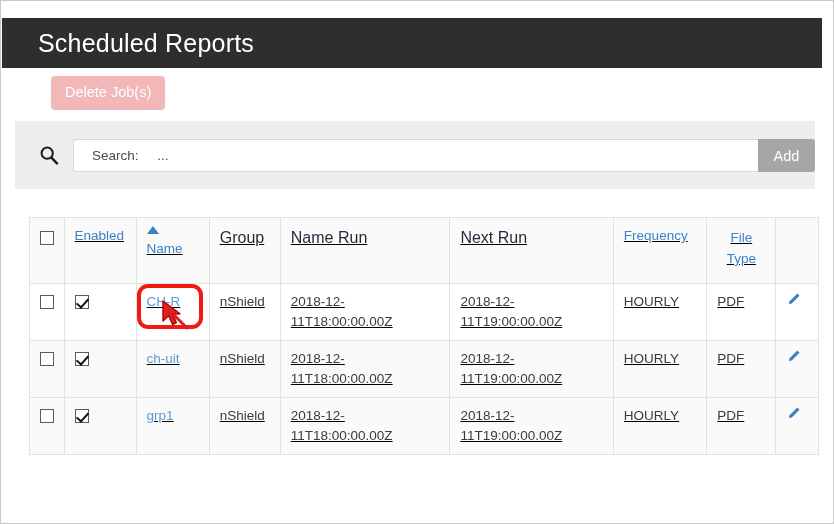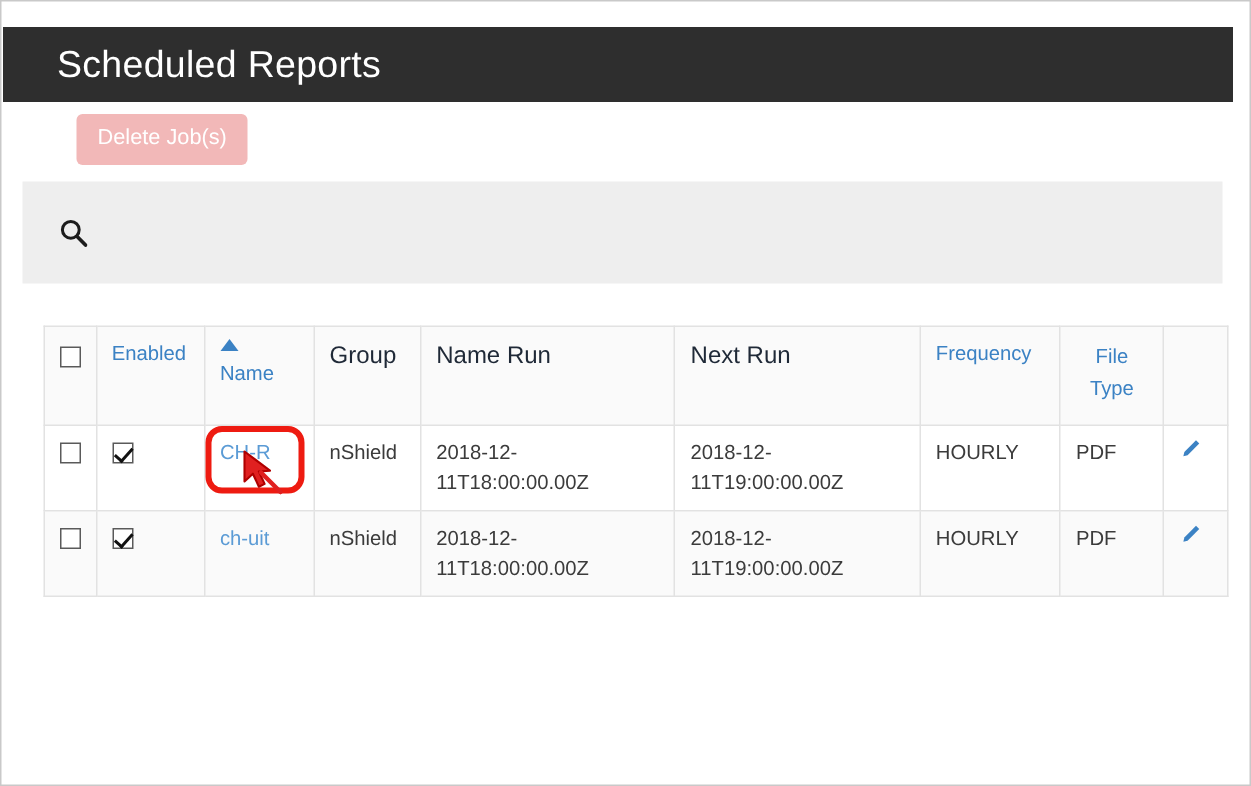--- a/index.html
+++ b/index.html
@@ -96,20 +96,21 @@
     font-size: 14.5px;
     font-family: "Liberation Sans", sans-serif;
     cursor: default;
   }
 
   
   .table-wrap {
     position: absolute;
     left: 28px; top: 216px;
     width: 790px;
+    text-decoration: underline;
   }
   table.grid {
     border-collapse: collapse;
     width: 790px;
     table-layout: fixed;
     font-size: 13.5px;
   }
   table.grid th, table.grid td {
     border: 1px solid #e2e2e2;
     vertical-align: top;
@@ -202,20 +203,24 @@
     <button class="delete-btn">Delete Job(s)</button>
   </div>
 
   <div class="search-panel">
     <span class="search-icon">
       <svg width="20" height="20" viewBox="0 0 20 20">
         <circle cx="8.2" cy="8.2" r="5.6" fill="none" stroke="#1c1c1c" stroke-width="2"></circle>
         <line x1="12.4" y1="12.6" x2="18" y2="18.4" stroke="#1c1c1c" stroke-width="2.4" stroke-linecap="round"></line>
       </svg>
     </span>
+    <div class="search-input-wrap">
+      <input class="search-input" type="text" placeholder="Search:     ..." style="">
+      <button class="add-btn">Add</button>
+    </div>
   </div>
 
   <div class="table-wrap">
     <table class="grid">
       <colgroup>
         <col class="c-sel">
           <col class="c-en">
           <col class="c-name">
           <col class="c-grp">
         <col class="c-last">
@@ -287,20 +292,37 @@
           <td>
             <span class="pencil">
               <svg width="15" height="15" viewBox="0 0 16 16">
                   <path d="M12.1 1.6l2.3 2.3-8.3 8.3-3.0 0.7 0.7-3.0z" fill="#3b82c4"></path>
                 </svg>
             </span>
           </td>
         </tr>
 
 
+        <tr class="even">
+          <td class="sel-cell"><span class="cb"></span></td>
+          <td class="en-cell"><span class="cb checked"></span></td>
+          <td class="name-cell"><a href="#">grp1</a></td>
+          <td>nShield</td>
+          <td>2018-12-11T18:00:00.00Z</td>
+          <td>2018-12-11T19:00:00.00Z</td>
+          <td>HOURLY</td>
+          <td>PDF</td>
+          <td>
+            <span class="pencil">
+              <svg width="15" height="15" viewBox="0 0 16 16">
+                  <path d="M12.1 1.6l2.3 2.3-8.3 8.3-3.0 0.7 0.7-3.0z" fill="#3b82c4"></path>
+                </svg>
+            </span>
+          </td>
+        </tr>
 
       </tbody>
     </table>
   </div>
 
   <div class="annot-rect"></div>
 
   <div class="annot-cursor">
     <svg width="36" height="36" viewBox="0 0 36 36">
       <path d="M4 3 L4 23 L9.6 17.8 L13.6 26.5 L17.4 24.6 L13.6 16.3 L21 15.8 Z" fill="#e02020" stroke="#b00000" stroke-width="1.4" stroke-linejoin="round"></path>

